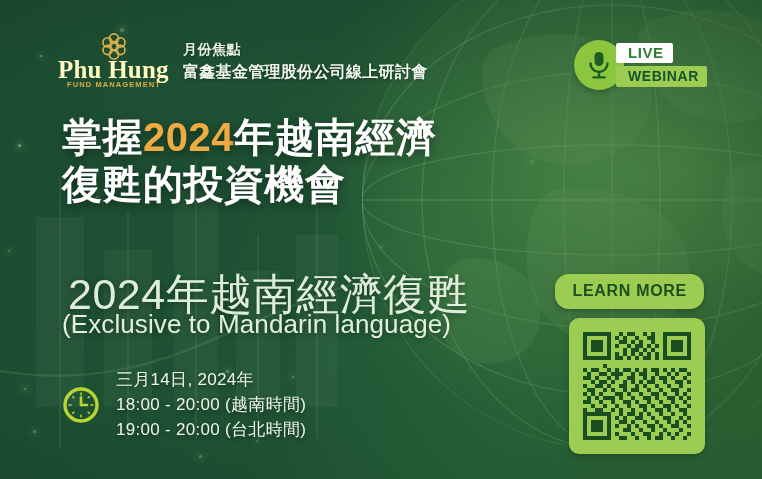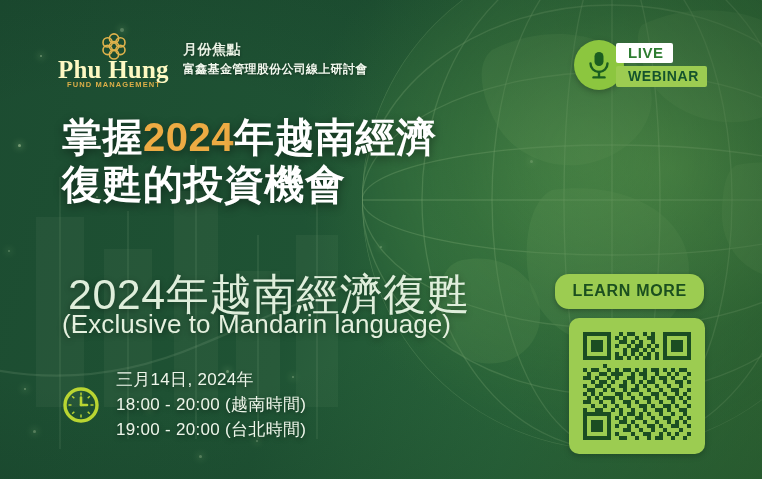--- a/index.html
+++ b/index.html
@@ -110,26 +110,25 @@
     font-weight: 700;
     line-height: 1;
     letter-spacing: 0.5px;
     text-shadow: 0 1px 3px rgba(0,0,0,0.4);
   }
   .kicker2 {
     position: absolute;
     left: 183px;
     top: 64px;
     color: #f2f8ee;
-    font-size: 12px;
+    font-size: 16px;
     font-weight: 700;
     line-height: 1;
     letter-spacing: 0.3px;
     text-shadow: 0 1px 3px rgba(0,0,0,0.4);
-    font-family: Liberation Mono, monospace;
   }
 
   
   .live-badge {
     position: absolute;
     right: 55px;
     top: 38px;
     height: 54px;
     display: flex;
     align-items: center;

